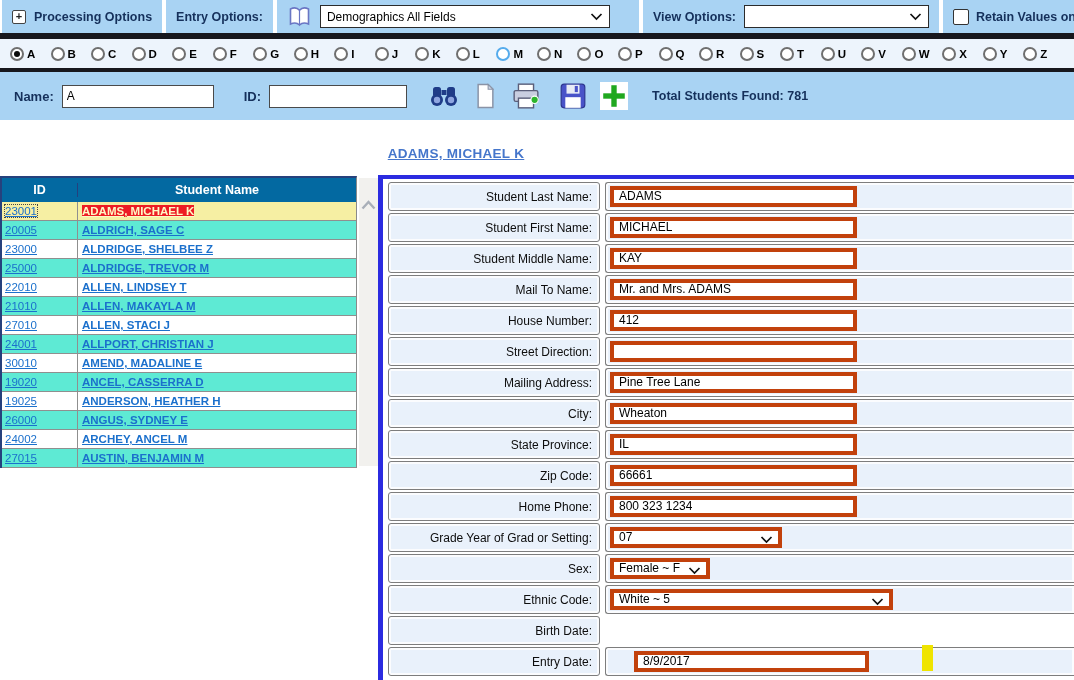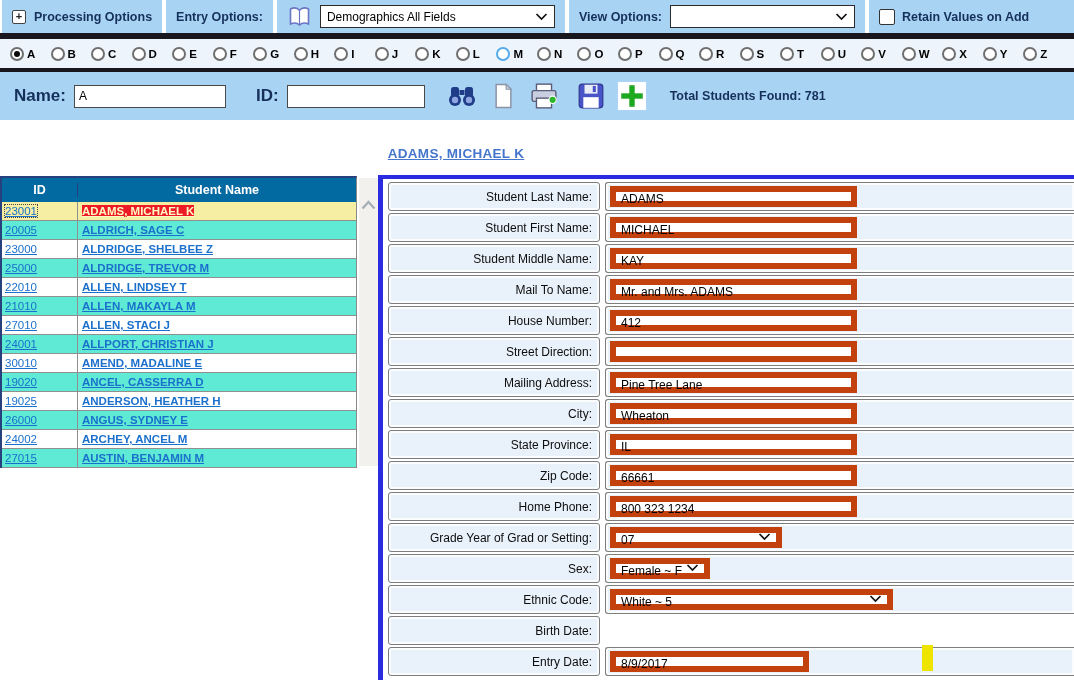--- a/index.html
+++ b/index.html
@@ -25,21 +25,21 @@
   
   .alpharow{position:absolute;top:39px;left:0;width:1074px;height:29px;background:#EDF4FC;display:flex;align-items:center;padding:0 10px}
   .alpha-item{flex:1;display:flex;align-items:center;gap:3px;min-width:0}
   .radio{width:14px;height:14px;border-radius:50%;border:2px solid #6f6f6f;background:#fff;position:relative;flex:0 0 auto}
   .radio.checked::after{content:"";position:absolute;inset:2px;border-radius:50%;background:#0c0c0c}
   .radio.focused{border-color:#55ABEC}
   .letter{font-weight:700;font-size:11.5px;color:#000}
 
   
   .searchrow{position:absolute;top:72px;left:0;width:1074px;height:48px;background:#A9D3F3;display:flex;align-items:center}
-  .slabel{font-weight:700;color:#15305b;font-size:17px}
+  .slabel{font-weight:700;color:#15305b;font-size:13px}
   .tinput{height:23px;border:1px solid #4a4a4a;background:#fff;font-family:"Liberation Sans",sans-serif;
           font-size:12px;padding:0 4px;color:#000}
   .icon-btn{display:flex;align-items:center;justify-content:center;flex:0 0 auto;cursor:pointer}
   .total-wrap{margin-left:24px;font-weight:700;color:#15305b;font-size:12.5px;white-space:nowrap}
 
   
   .header-strip{position:absolute;top:146px;left:0;width:912px;text-align:center}
   .student-header{color:#4576CB;font-weight:700;font-size:13.5px;text-decoration:underline;letter-spacing:.3px}
 
   
@@ -63,40 +63,40 @@
 
   
   .form-panel{position:absolute;left:378px;top:175px;width:696px;height:505px;border-left:5px solid #2B2BE0;
               border-top:4px solid #2B2BE0;background:#fff;padding:3px 0 0 5px;overflow:hidden}
   .form-row{display:flex;height:29px;margin-bottom:2px}
   .flabel-box{width:212px;background:#E9F1FB;border:1px solid #7d7d7d;border-radius:3px;box-shadow:inset 0 0 0 2px #fbfcfe;
               display:flex;align-items:center;justify-content:flex-end;padding-right:7px;font-size:12px;color:#0d0d0d;
               margin-right:5px;flex:0 0 auto;white-space:nowrap}
   .fvalue-box{flex:1;background:#E9F1FB;border:1px solid #7d7d7d;border-right:none;border-radius:3px 0 0 3px;
               box-shadow:inset 0 0 0 2px #fbfcfe;display:flex;align-items:center;padding-left:4px}
-  .finput{height:21px;width:247px;background:#fff;border:6px solid #c2410c;font-size:12px;display:flex;align-items:flex-start;
+  .finput{height:21px;width:247px;background:#fff;border:4px solid #c2410c;font-size:12px;display:flex;align-items:flex-end;
           justify-content:space-between;padding:0 5px;color:#000}
   .fval{white-space:nowrap;overflow:hidden}
   .finput .chev{display:none}
   .finput.fselect .chev{display:block}
 
   .ymark{position:absolute;left:922px;top:645px;width:11px;height:26px;background:#EFE400}
 </style>
 </head>
 <body>
 
 <div class="toolbar">
   <div class="tsec">
     <span class="plusbox">+</span>
     <span class="tlabel">Processing Options</span>
   </div>
   <div class="tsec">
     <span class="tlabel">Entry Options:</span>
   </div>
-  <div class="tsec" style="width:288px">
+  <div class="tsec" style="width:362px">
     <span class="icon-btn" style="margin-right:8px">
       <svg width="25" height="24" viewBox="0 0 24 24">
           <path d="M3 4 C7 2 10 3 12 5.2 C14 3 17 2 21 4 L21 19 C17 17.2 14 18 12 20 C10 18 7 17.2 3 19 Z" fill="#fff" stroke="#6A76C4" stroke-width="1.6"></path>
           <path d="M12 5.2 L12 20" stroke="#6A76C4" stroke-width="1.2"></path>
         </svg>
     </span>
     <div class="ddl" style="width:290px">
       <span>Demographics All Fields</span>
       <svg class="chevsvg" width="13" height="8" viewBox="0 0 13 8">
           <path d="M1.5 1 L6.5 6 L11.5 1" fill="none" stroke="#111" stroke-width="1.7"></path>
@@ -631,21 +631,21 @@
       <div class="flabel-box">
         <span>Birth Date:</span>
       </div>
     </div>
 
     <div class="form-row">
       <div class="flabel-box">
         <span>Entry Date:</span>
       </div>
       <div class="fvalue-box">
-        <div class="finput" style="width: 199px;">
+        <div class="finput" style="width: 235px; margin-left: 24px;">
           <span class="fval">8/9/2017</span>
 
         </div>
       </div>
     </div>
 
 </div>
 
 <div class="ymark"></div>
 

